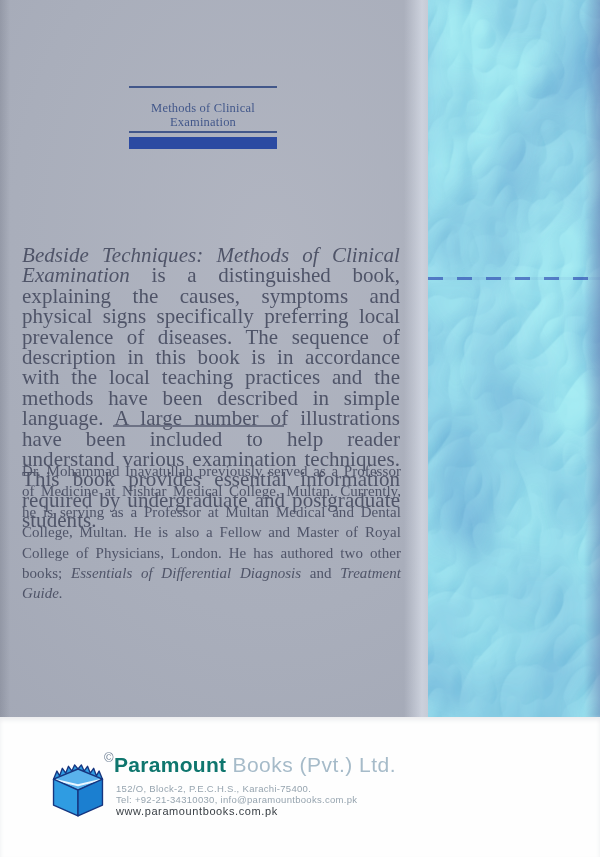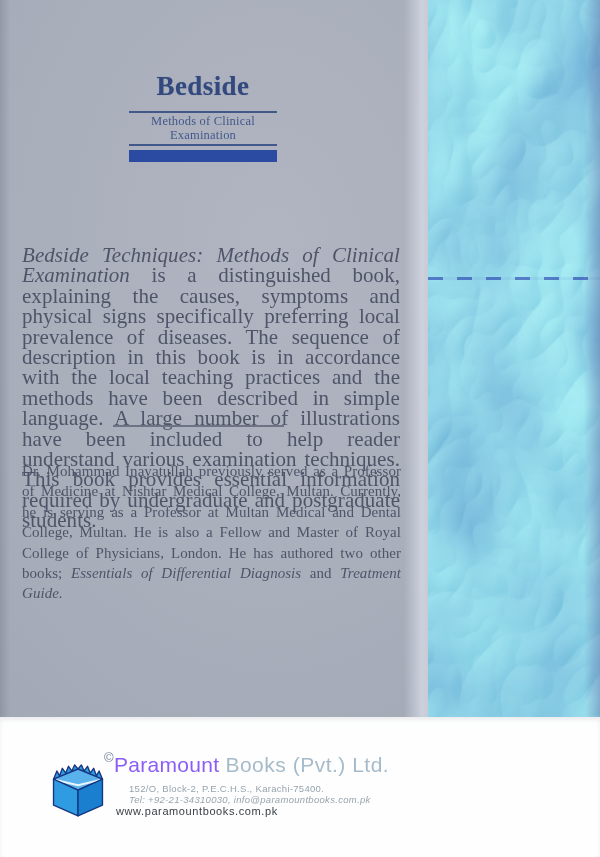--- a/index.html
+++ b/index.html
@@ -23,21 +23,21 @@
   
   .title-wrap{position:absolute;top:74px;left:0;width:406px;text-align:center;}
   .title-line{
     display:block;font-size:27px;line-height:25px;color:#33497e;
     letter-spacing:.4px;font-weight:600;
     text-shadow:0 0 1px rgba(51,73,126,.35);
   }
   .banner{
     width:148px;margin:12px auto 0;
     border-top:2px solid #42578a;border-bottom:2px solid #42578a;
-    padding:1px 0 2px;
+    padding:13px 0 2px;
     font-size:12.5px;line-height:14px;color:#42578a;letter-spacing:.2px;
   }
   .bar{width:148px;height:12px;margin:4px auto 0;background:#2b4aa2;}
   
   .synopsis{
     position:absolute;top:224px;left:22px;width:378px;
     font-size:21px;line-height:20.4px;color:#4f5468;
     text-align:justify;word-spacing:1px;letter-spacing:.05px;
   }
   .divider{position:absolute;top:425px;left:113px;width:171px;border-top:2px solid #6d7285;}
@@ -69,46 +69,45 @@
   }
   .logo{position:absolute;left:44px;top:34px;width:68px;height:70px;}
   .copyright{
     position:absolute;left:104px;top:33px;
     font-family:"Liberation Sans",sans-serif;font-size:13px;color:#6f8196;
   }
   .brand{
     position:absolute;left:114px;top:36px;white-space:nowrap;
     font-family:"Liberation Sans",sans-serif;font-size:21px;line-height:24px;
   }
-  .brand-primary{font-weight:normal;color:#8b5cf6;letter-spacing:.3px;}
+  .brand-primary{font-weight:bold;color:#0f766e;letter-spacing:.3px;}
   .brand-secondary{font-weight:400;color:#a6bbc9;margin-left:6px;letter-spacing:.5px;text-align:center;}
   .addr{
     position:absolute;left:116px;white-space:nowrap;
     font-family:"Liberation Sans",sans-serif;font-size:9.5px;line-height:11px;
-    color:#96a4af;letter-spacing:.3px;margin-left:13px;
+    color:#96a4af;letter-spacing:.3px;
   }
   .addr1{top:66px;}
-  .addr2{top:77px;font-style:italic;}
+  .addr2{top:77px;}
   .web{
     position:absolute;left:116px;top:88px;white-space:nowrap;
     font-family:"Liberation Sans",sans-serif;font-size:11px;font-weight:normal;
     color:#3a4046;letter-spacing:.6px;
   }
 </style>
 </head>
 <body>
 
 <div class="stage">
 
   <div class="cover">
     <div class="cover-left-edge"></div>
     <div class="hinge"></div>
 
     <div class="title-wrap">
-      <span class="title-line">Bedside</span>
       <div class="banner">
         <span>Methods of Clinical Examination</span>
       </div>
       <div class="bar"></div>
     </div>
 
     <p class="synopsis"><span class="ital">Bedside Techniques: Methods of Clinical Examination</span><span> is a distinguished book, explaining the causes, symptoms and physical signs specifically preferring local prevalence of diseases. The sequence of description in this book is in accordance with the local teaching practices and the methods have been described in simple language. A large number of illustrations have been included to help reader understand various examination techniques. This book provides essential information required by undergraduate and postgraduate students.</span></p>
 
     <div class="divider"></div>
 

